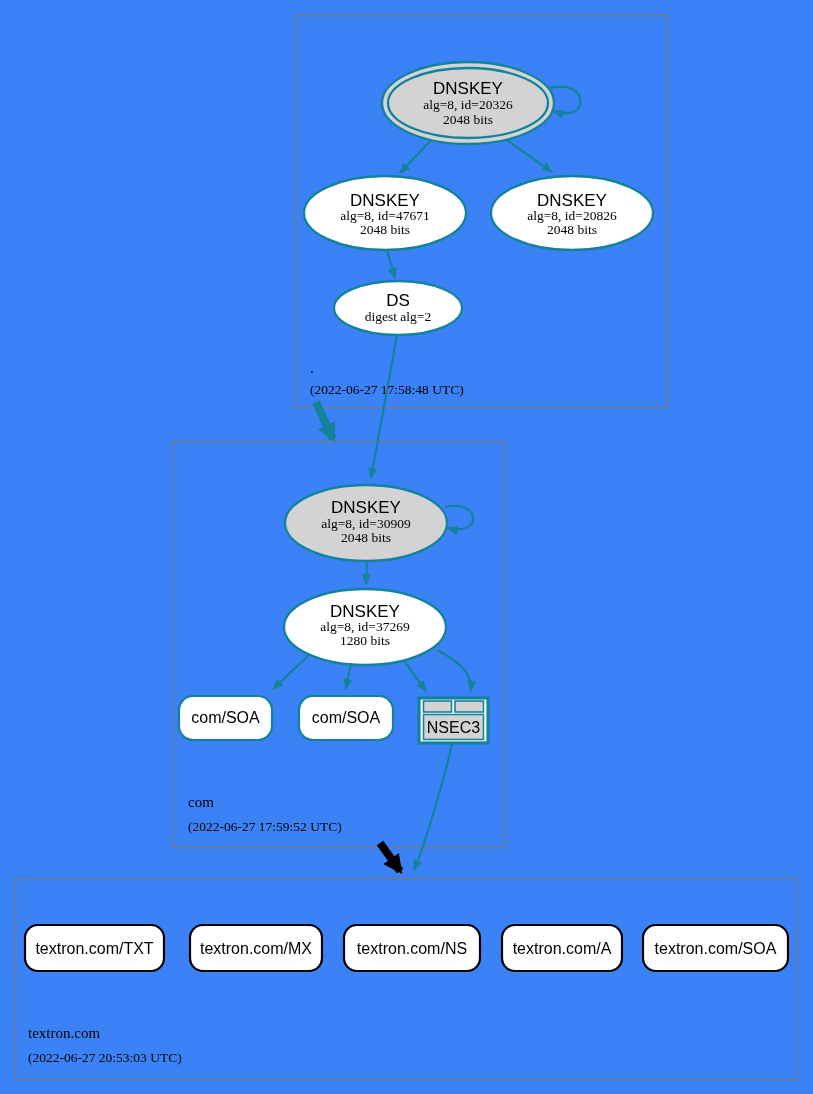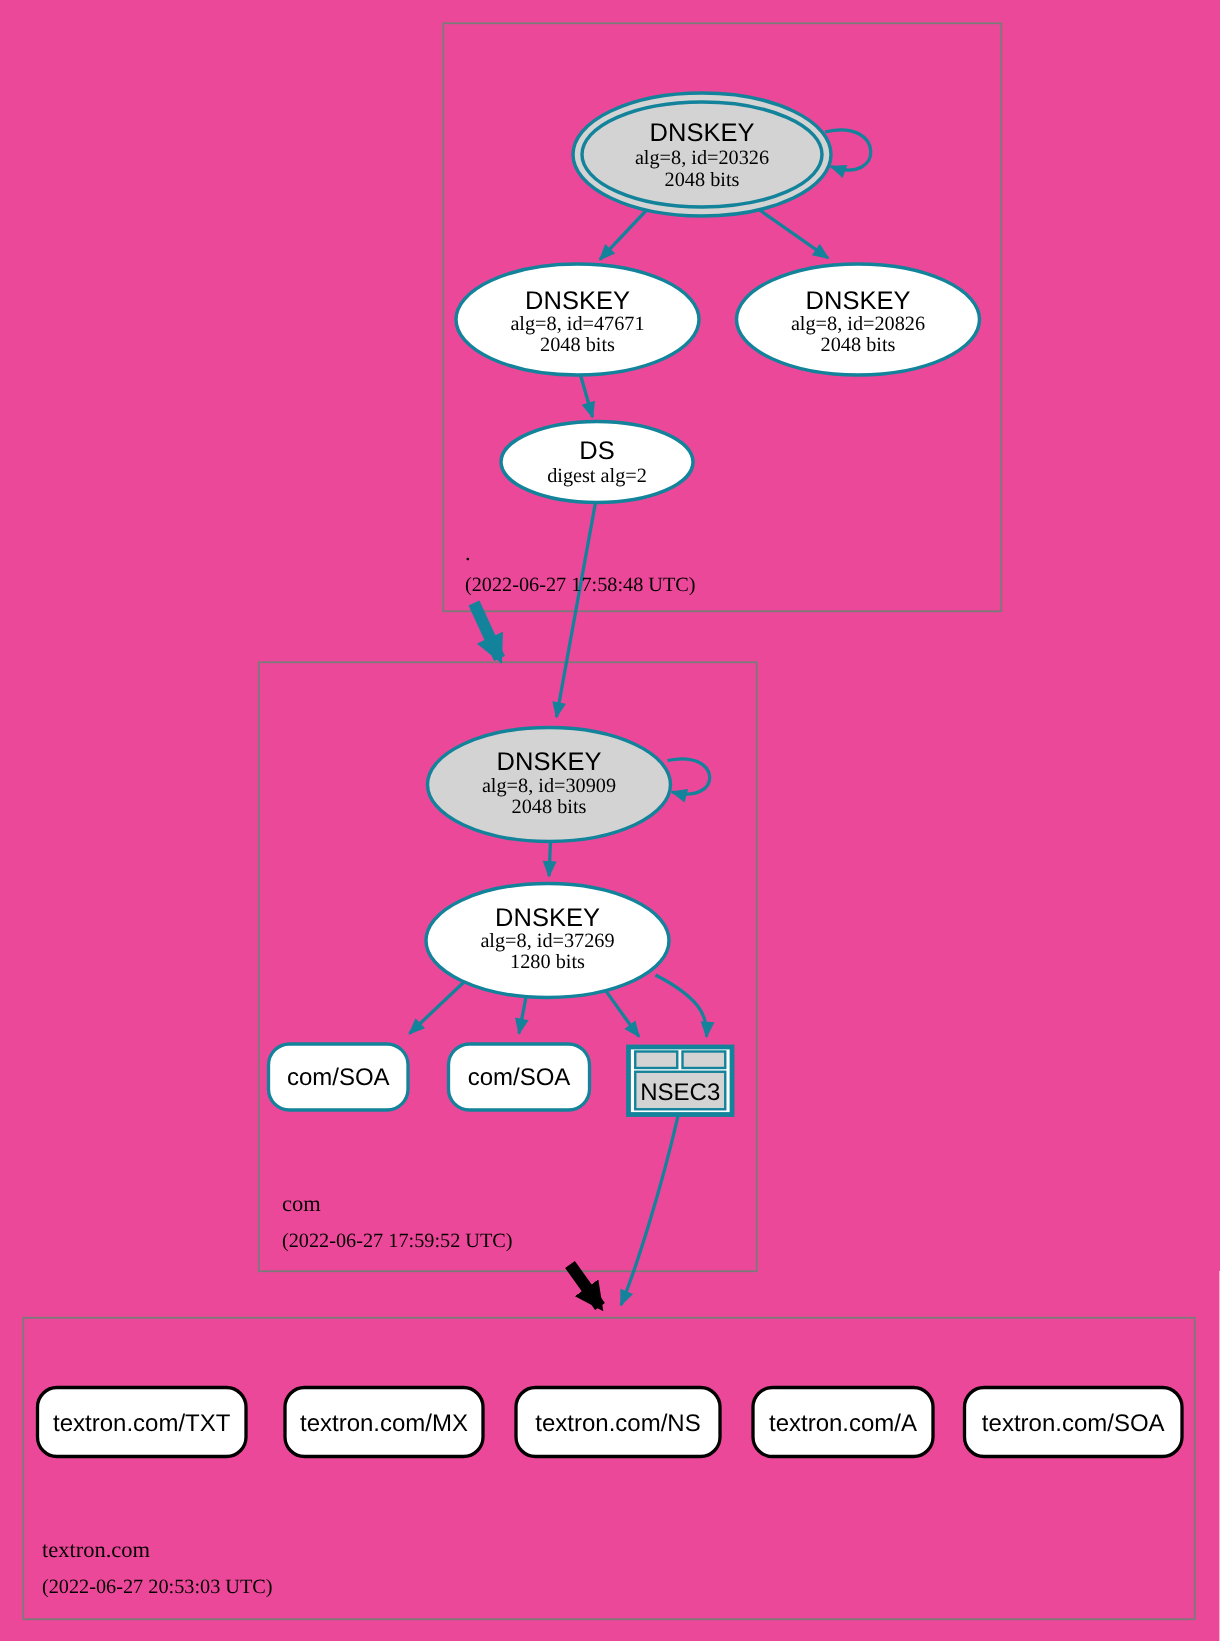--- a/index.html
+++ b/index.html
@@ -1,16 +1,16 @@
 <!DOCTYPE html>
 <html><head>
 <meta charset="utf-8">
 <style>
   html,body{margin:0;padding:0;background:#ffffff;}
-  .canvas{position:relative;width:813px;height:1094px;background:#ec4899;overflow:hidden;}
+  .canvas{position:relative;width:813px;height:1094px;background:#3b82f6;overflow:hidden;}
   svg{display:block;}
   .zone-box{fill:none;stroke:#7a7a7a;stroke-width:1.2;}
   .edge{stroke:#12839a;stroke-width:2.2;fill:none;}
   .edge-thick-teal{stroke:#12839a;stroke-width:8;fill:none;}
   .edge-thick-black{stroke:#000000;stroke-width:8;fill:none;}
   .ellipse-node{fill:#ffffff;stroke:#12839a;stroke-width:2.3;}
   .ellipse-ksk{fill:#d3d3d3;stroke:#12839a;stroke-width:2.3;}
   .ellipse-inner{fill:none;stroke:#12839a;stroke-width:2.3;}
   .rr-node{fill:#ffffff;stroke:#12839a;stroke-width:2.2;}
   .rr-node-black{fill:#ffffff;stroke:#000000;stroke-width:2.2;}

